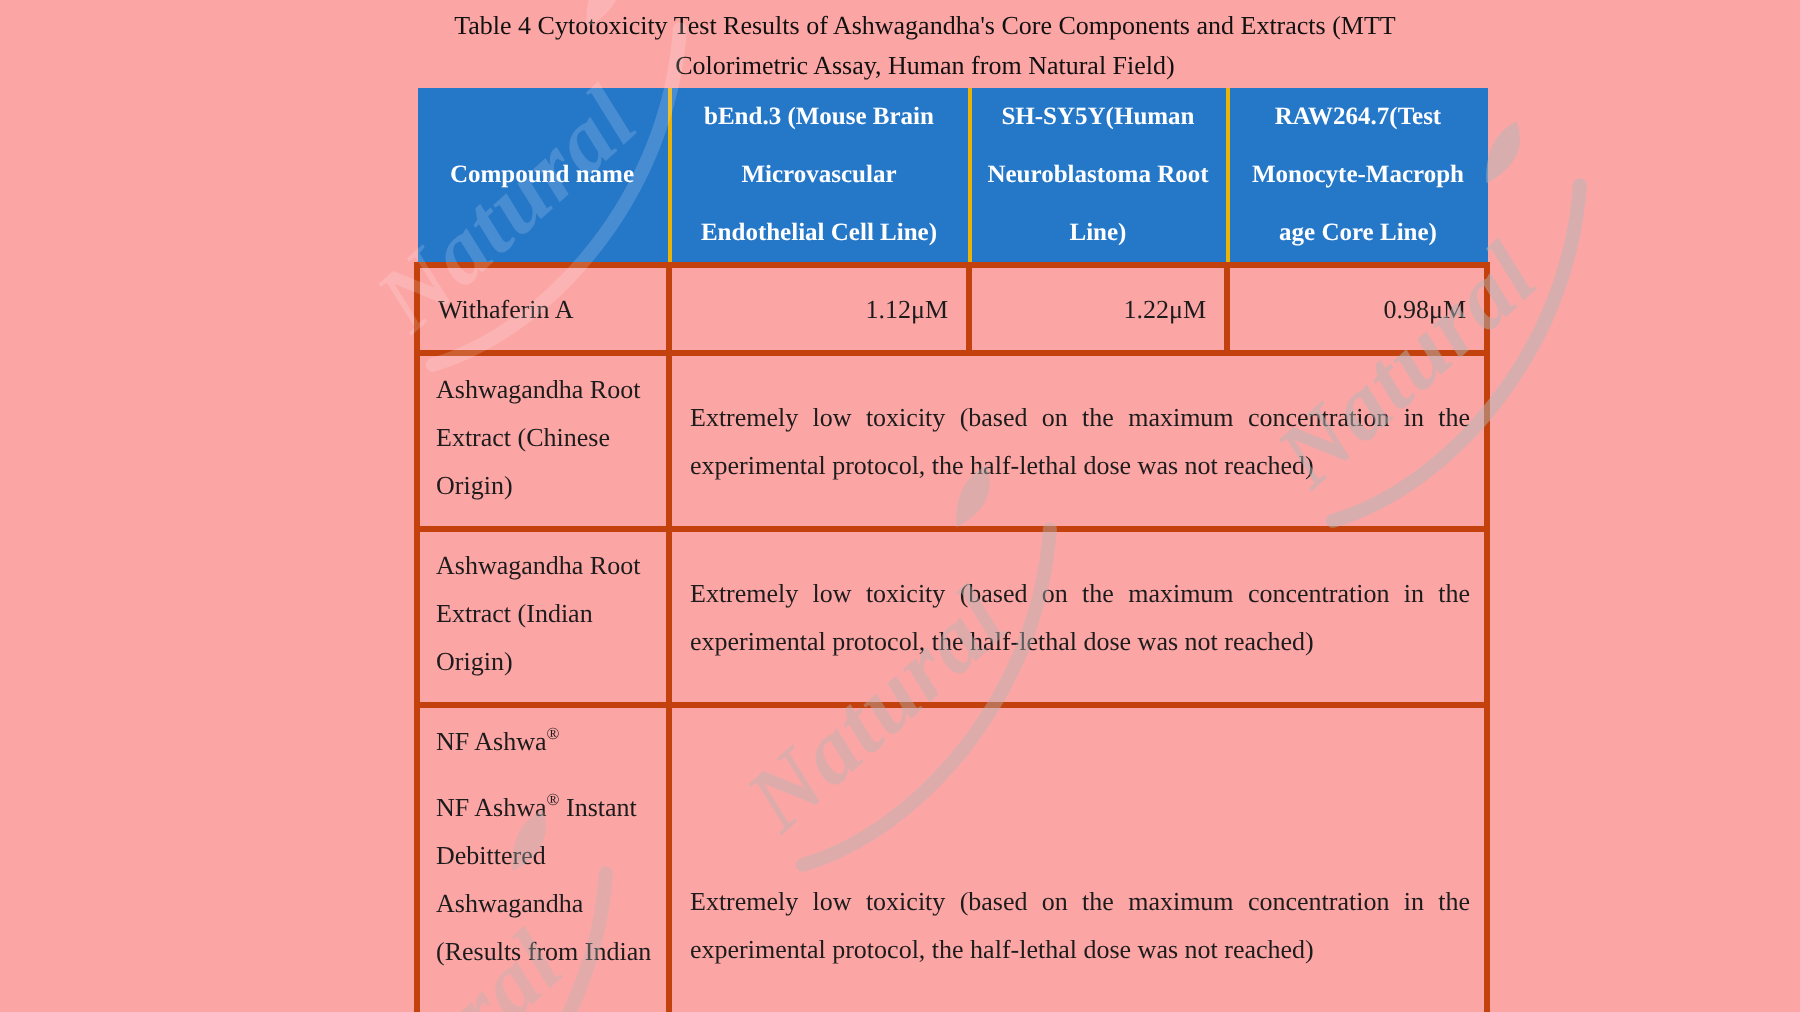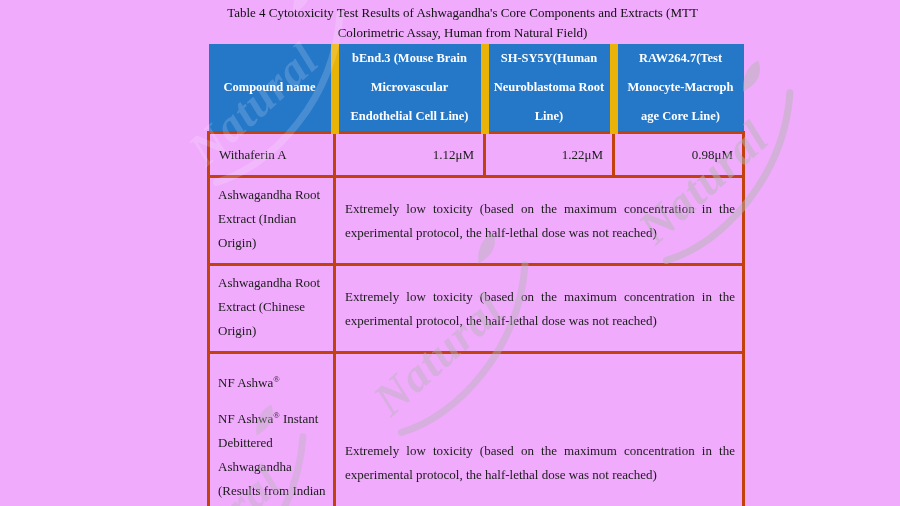--- a/index.html
+++ b/index.html
@@ -1,55 +1,55 @@
 <!DOCTYPE html>
 <html><head>
 <meta charset="utf-8">
 <style>
   * { margin:0; padding:0; box-sizing:border-box; }
   html,body { background:#ffffff; }
   .frame {
     position:relative;
     width:900px; height:506px;
-    background:#f0abfc;
+    background:#fca5a5;
     overflow:hidden;
     font-family:"Liberation Serif", serif;
     color:#1c1c1c;
   }
   
   .caption {
     position:absolute; left:190px; top:3px; width:545px;
     text-align:center; font-size:13px; line-height:20px; color:#111;
   }
   
   table.cyto {
     position:absolute; left:207px; top:44px;
     width:535px; table-layout:fixed; border-collapse:collapse;
   }
   table.cyto th {
     background:#2577c8; color:#ffffff; font-weight:bold;
     font-size:12.5px; height:87px; vertical-align:middle;
-    padding:0 2px; border-left:8px solid #eab308;
+    padding:0 2px; border-left:2px solid #eab308;
   }
   table.cyto th:first-child { border-left:none; }
   .hline { line-height:29px; text-align:center; white-space:nowrap; overflow:hidden; }
   table.cyto td {
     border:3px solid #c2410c; font-size:13px; background:transparent;
   }
   td.compound-cell {
     vertical-align:top; padding:5px 6px 5px 8px; line-height:24px;
   }
   td.value-cell { vertical-align:middle; padding:0 9px; height:44px;text-align:right; }
   td.compound-single { vertical-align:middle; padding:0 9px; height:44px; }
   td.note-cell { vertical-align:middle; padding:0 7px 0 9px; }
   .note-l1 { line-height:24px; text-align:justify; text-align-last:justify; }
   .note-l2 { line-height:24px; text-align:left; }
   .row-tall  td { height:88px; }
   .row-huge  td { height:220px; }
-  .para { margin:12px 0 9px 0; }
+  .para { margin:0 0 9px 0; }
   sup.reg { font-size:8.5px; vertical-align:super; line-height:0; }
   
   .wm {
     position:absolute; width:220px; height:140px;
     pointer-events:none; transform:rotate(-42deg);
   }
   .wm svg { width:100%; height:100%; }
   .wm-text {
     font-family:"Liberation Serif", serif;
     font-style:italic; font-weight:bold;
@@ -108,29 +108,29 @@
       </tr>
 
       <tr>
         <td class="compound-single">Withaferin A</td>
         <td class="value-cell">1.12μM</td>
         <td class="value-cell">1.22μM</td>
         <td class="value-cell">0.98μM</td>
       </tr>
 
       <tr class="row-tall">
-        <td class="compound-cell">Ashwagandha Root Extract (Indian Origin)</td>
+        <td class="compound-cell">Ashwagandha Root Extract (Chinese Origin)</td>
         <td class="note-cell" colspan="3">
           <div class="note-l1">Extremely low toxicity (based on the maximum concentration in the</div>
           <div class="note-l2">experimental protocol, the half-lethal dose was not reached)</div>
         </td>
       </tr>
 
       <tr class="row-tall">
-        <td class="compound-cell">Ashwagandha Root Extract (Chinese Origin)</td>
+        <td class="compound-cell">Ashwagandha Root Extract (Indian Origin)</td>
         <td class="note-cell" colspan="3">
           <div class="note-l1">Extremely low toxicity (based on the maximum concentration in the</div>
           <div class="note-l2">experimental protocol, the half-lethal dose was not reached)</div>
         </td>
       </tr>
 
       <tr class="row-huge">
         <td class="compound-cell">
           <p class="para"><span>NF Ashwa</span><sup class="reg">®</sup></p>
           <p class="para"><span>NF Ashwa</span><sup class="reg">®</sup><span> Instant Debittered Ashwagandha (Results from Indian</span></p>

